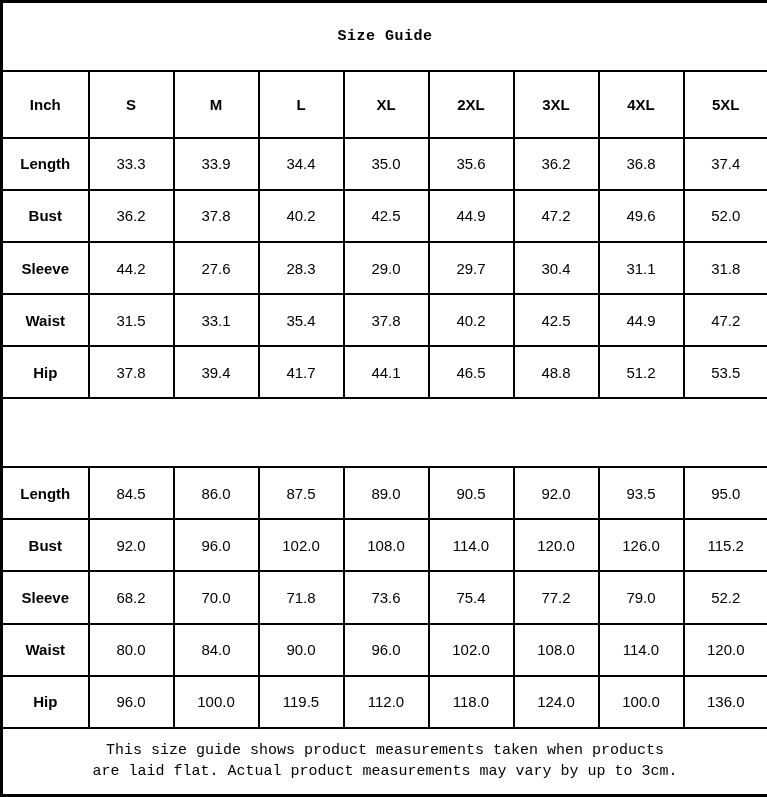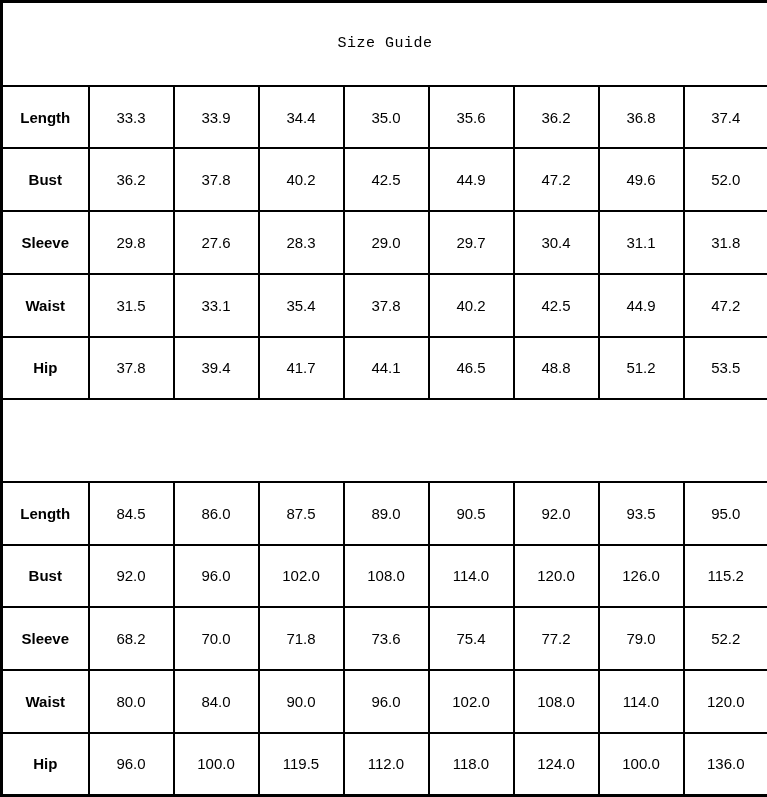--- a/index.html
+++ b/index.html
@@ -32,21 +32,21 @@
   }
   tr.title-row { height: 55px; }
   tr.header-row { height: 52px; }
   tr.data-row { height: 41px; }
   tr.gap-row { height: 54px; }
   tr.footer-row { height: 53px; }
 
   td.title-cell {
     font-family: "Liberation Mono", monospace;
     font-size: 21px;
-    font-weight: normal;
+    font-weight: bold;
     letter-spacing: 0.5px;
   }
   td.hdr-cell {
     font-weight: bold;
     font-size: 15px;
   }
   td.label-cell {
     font-weight: bold;
     font-size: 15px;
   }
@@ -78,20 +78,31 @@
       <col style="width:85px">
       <col style="width:85px">
       <col style="width:85px">
   </colgroup>
 
   <tbody>
       <tr class="title-row">
     <td colspan="9" class="title-cell">Size Guide</td>
   </tr>
 
+  <tr class="header-row">
+    <td class="hdr-cell">Inch</td>
+    <td class="hdr-cell">S</td>
+    <td class="hdr-cell">M</td>
+    <td class="hdr-cell">L</td>
+    <td class="hdr-cell">XL</td>
+    <td class="hdr-cell">2XL</td>
+    <td class="hdr-cell">3XL</td>
+    <td class="hdr-cell">4XL</td>
+    <td class="hdr-cell">5XL</td>
+  </tr>
 
   <tr class="data-row">
     <td class="label-cell">Length</td>
     <td class="value-cell">33.3</td>
     <td class="value-cell">33.9</td>
     <td class="value-cell">34.4</td>
     <td class="value-cell">35.0</td>
     <td class="value-cell">35.6</td>
     <td class="value-cell">36.2</td>
     <td class="value-cell">36.8</td>
@@ -105,21 +116,21 @@
     <td class="value-cell">40.2</td>
     <td class="value-cell">42.5</td>
     <td class="value-cell">44.9</td>
     <td class="value-cell">47.2</td>
     <td class="value-cell">49.6</td>
     <td class="value-cell">52.0</td>
   </tr>
 
   <tr class="data-row">
     <td class="label-cell">Sleeve</td>
-    <td class="value-cell">29.8</td>
+    <td class="value-cell">44.2</td>
     <td class="value-cell">27.6</td>
     <td class="value-cell">28.3</td>
     <td class="value-cell">29.0</td>
     <td class="value-cell">29.7</td>
     <td class="value-cell">30.4</td>
     <td class="value-cell">31.1</td>
     <td class="value-cell">31.8</td>
   </tr>
 
   <tr class="data-row">
@@ -204,14 +215,20 @@
     <td class="value-cell">96.0</td>
     <td class="value-cell">100.0</td>
     <td class="value-cell">119.5</td>
     <td class="value-cell">112.0</td>
     <td class="value-cell">118.0</td>
     <td class="value-cell">124.0</td>
     <td class="value-cell">100.0</td>
     <td class="value-cell">136.0</td>
   </tr>
 
+  <tr class="footer-row">
+    <td colspan="9" class="footer-cell">
+      <div>This size guide shows product measurements taken when products</div>
+      <div>are laid flat. Actual product measurements may vary by up to 3cm.</div>
+    </td>
+  </tr>
 </tbody>
   </table>
 
 </body></html>

